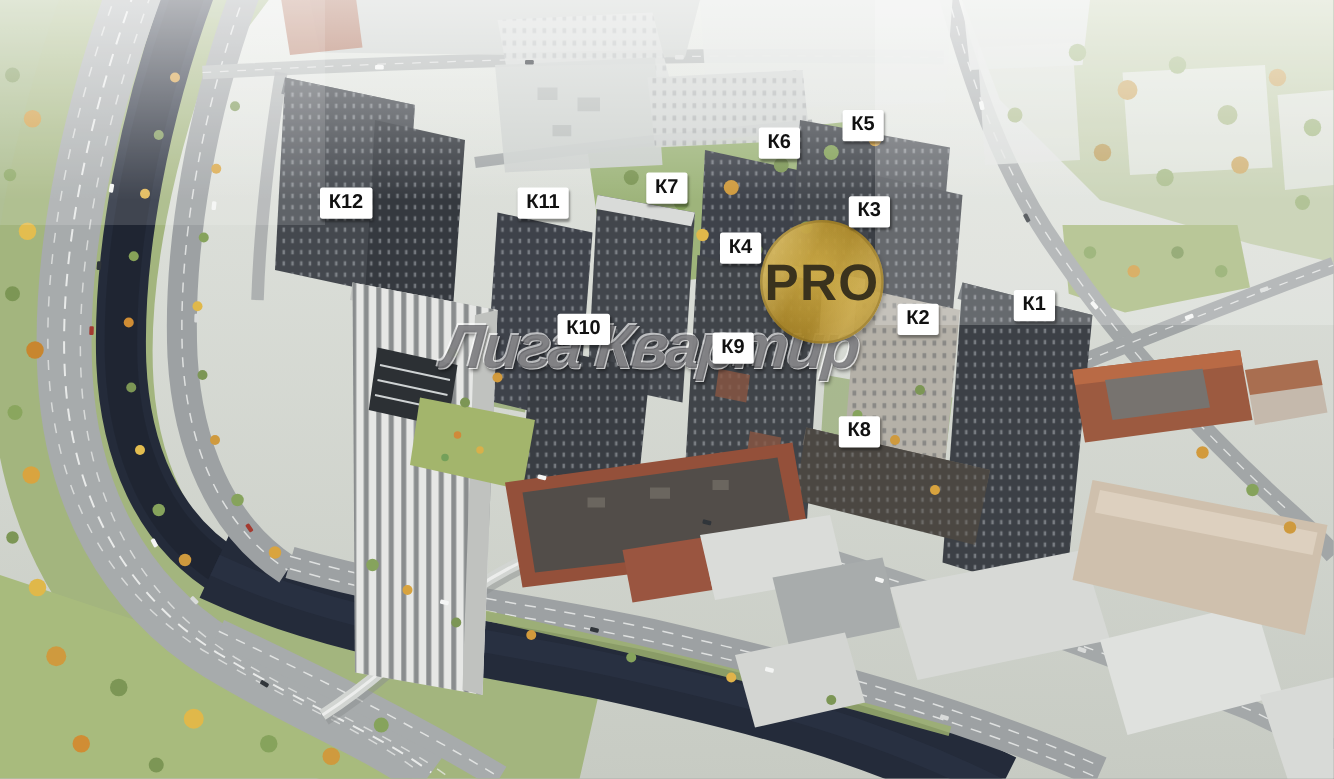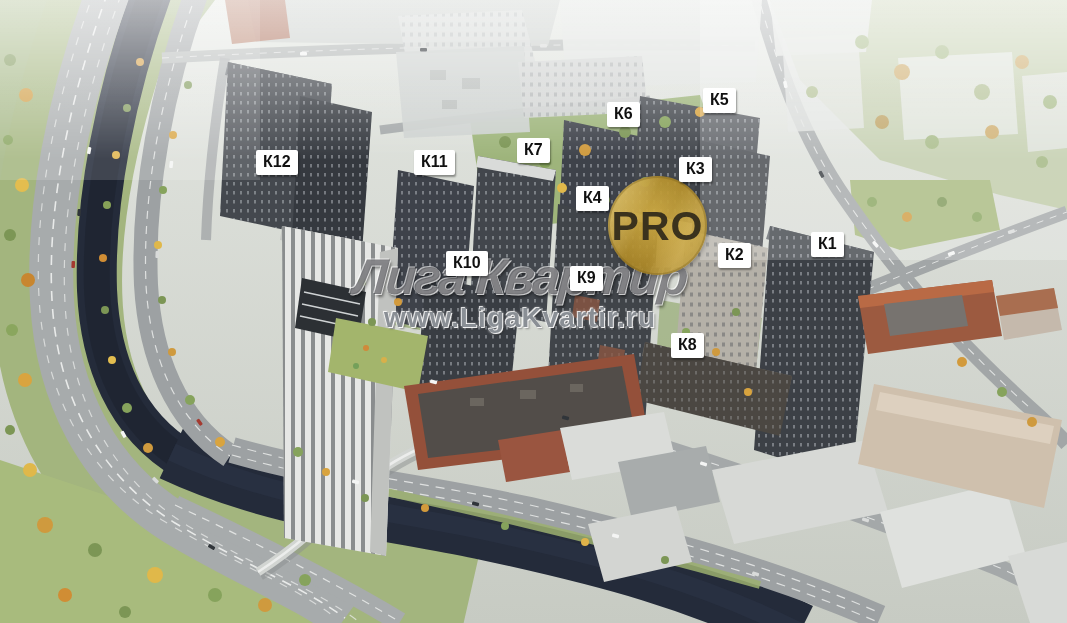--- a/index.html
+++ b/index.html
@@ -307,32 +307,31 @@
   </g>
 
   <g>
     <rect x="0" y="0" width="1067" height="160" fill="url(#hz)"></rect>
     <rect x="700" y="0" width="367" height="260" fill="#ffffff" opacity=".22"></rect>
     <rect x="0" y="0" width="260" height="180" fill="#ffffff" opacity=".15"></rect>
   </g>
 </svg>
 
 <div class="wm-title">Лига Квартир</div>
-<div class="wm-url">www.LigaKvartir.ru</div>
 
 <div class="pro-badge">
   <span>PRO</span>
 </div>
 
 <div id="markers">
       <div class="bl" style="left: 811px; top: 232px;">К1</div>
       <div class="bl" style="left: 718px; top: 219px; margin-top: 24px;">К2</div>
       <div class="bl" style="left: 679px; top: 157px;">К3</div>
       <div class="bl" style="left: 576px; top: 186px;">К4</div>
-      <div class="bl" style="left: 674px; top: 88px; margin-left: 29px;">К5</div>
+      <div class="bl" style="left: 674px; top: 88px;">К5</div>
       <div class="bl" style="left: 607px; top: 102px;">К6</div>
       <div class="bl" style="left: 517px; top: 138px;">К7</div>
       <div class="bl" style="left: 671px; top: 333px;">К8</div>
       <div class="bl" style="left: 570px; top: 266px;">К9</div>
       <div class="bl" style="left: 446px; top: 251px;">К10</div>
       <div class="bl" style="left: 414px; top: 150px; text-align: center;">К11</div>
       <div class="bl" style="left: 256px; top: 150px;">К12</div>
     </div>
 
 </div>

